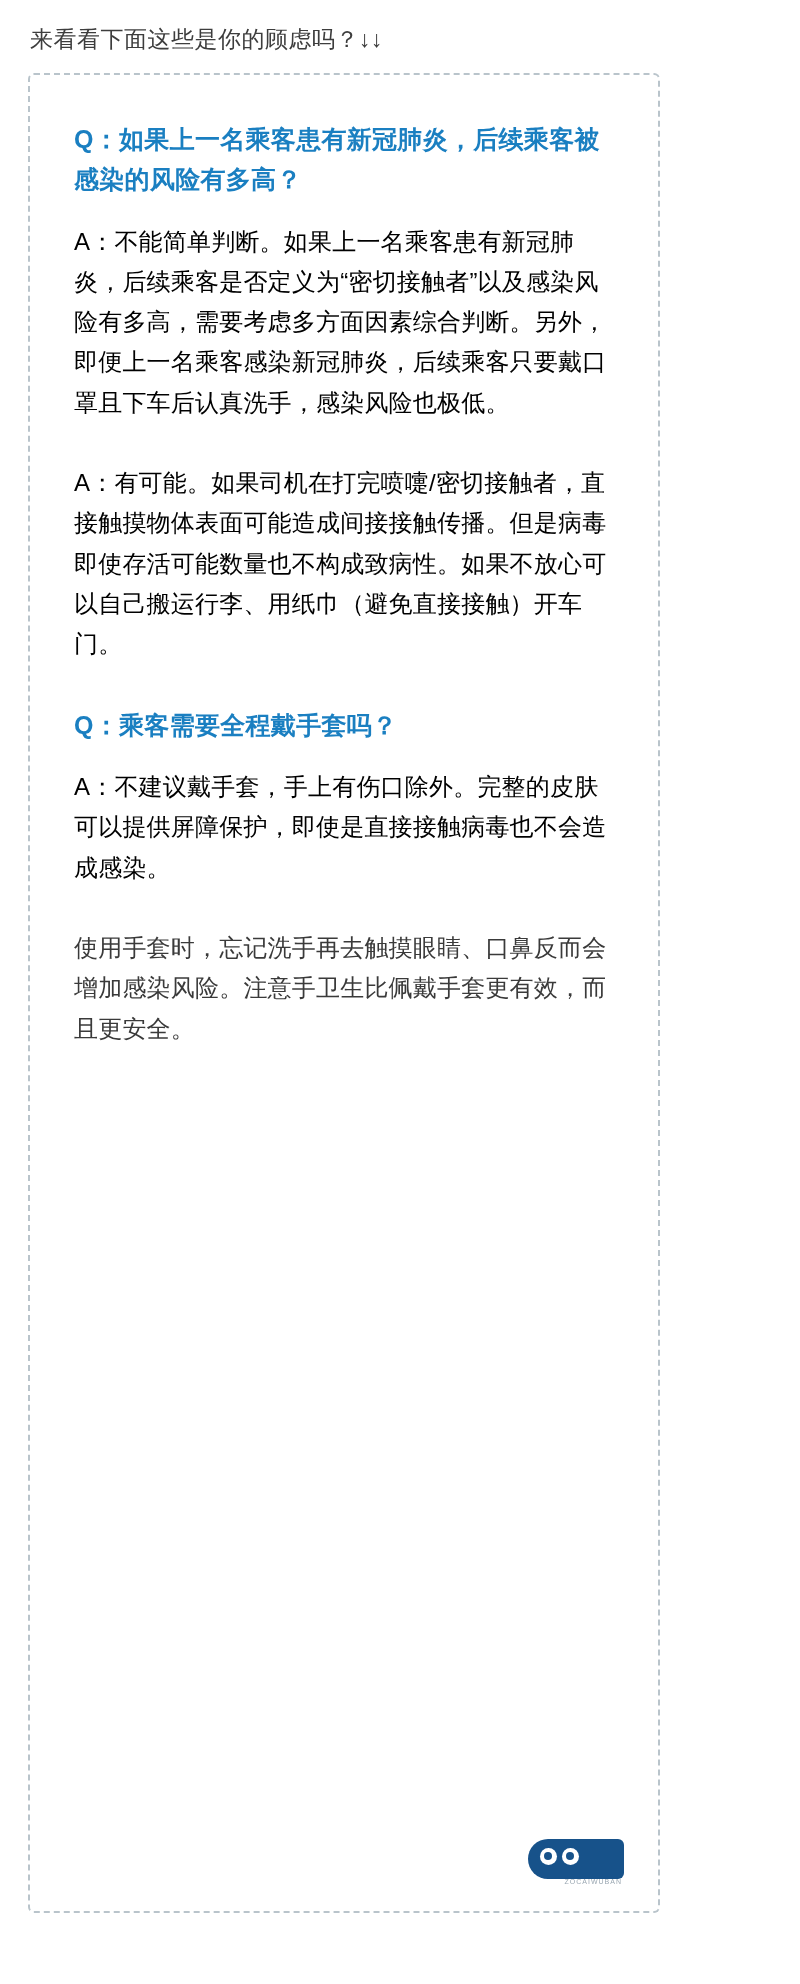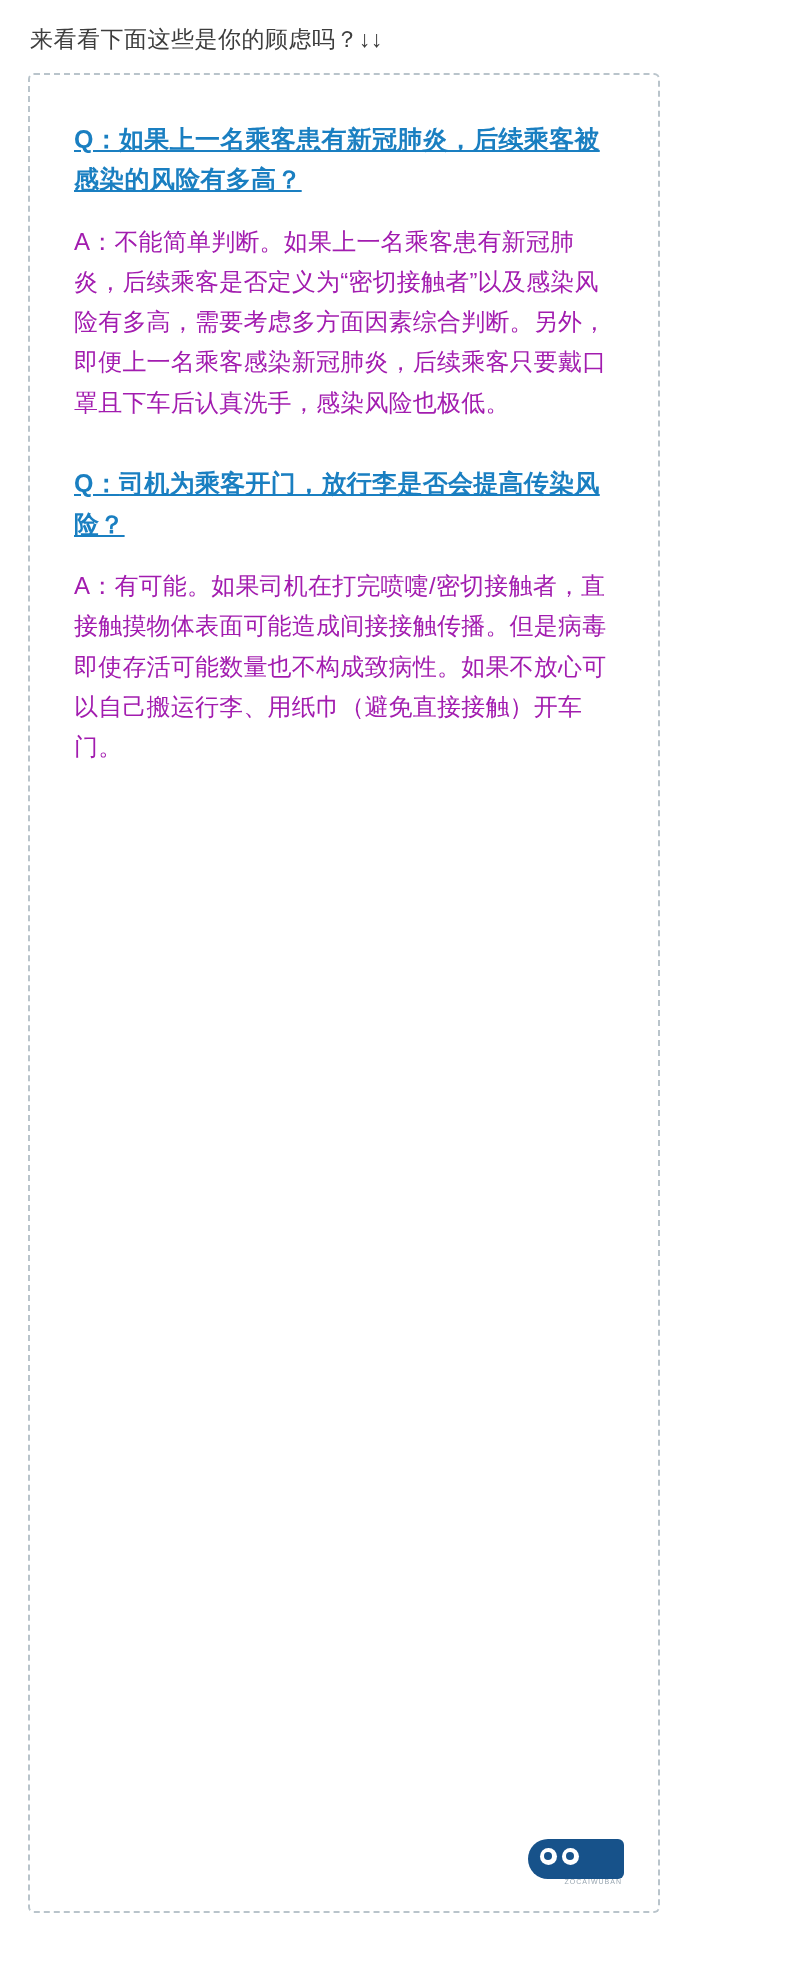--- a/index.html
+++ b/index.html
@@ -37,27 +37,26 @@
     position: relative;
     background: #ffffff;
   }
   .q {
     color: #1a7fc1;
     font-weight: bold;
     font-size: 25px;
     line-height: 1.62;
     margin: 0 0 22px 0;
     letter-spacing: 0.3px;
-    text-decoration: underline;
   }
   .q .label {
     font-weight: bold;
   }
   .a {
-    color: #a21caf;
+    color: #000000;
     font-size: 24px;
     line-height: 1.68;
     margin: 0 0 40px 0;
     letter-spacing: 0.2px;
   }
   .a.tight {
     margin-bottom: 40px;
   }
   .block:last-child .a:last-child {
     margin-bottom: 0;
@@ -122,27 +121,31 @@
   <div class="intro">来看看下面这些是你的顾虑吗？↓↓</div>
 
   <div class="qa-card">
 
     <div class="block">
       <p class="q"><span class="label">Q：</span><span>如果上一名乘客患有新冠肺炎，后续乘客被感染的风险有多高？</span></p>
       <p class="a"><span>A：</span><span>不能简单判断。如果上一名乘客患有新冠肺炎，后续乘客是否定义为“密切接触者”以及感染风险有多高，需要考虑多方面因素综合判断。另外，即便上一名乘客感染新冠肺炎，后续乘客只要戴口罩且下车后认真洗手，感染风险也极低。</span></p>
     </div>
 
     <div class="block">
-      <p class="q"><span class="label">Q：</span><span>司机为乘客开门，放行李是否会提高传染风险？</span></p>
       <p class="a"><span>A：</span><span>有可能。如果司机在打完喷嚏/密切接触者，直接触摸物体表面可能造成间接接触传播。但是病毒即使存活可能数量也不构成致病性。如果不放心可以自己搬运行李、用纸巾（避免直接接触）开车门。</span></p>
     </div>
 
     <div class="block">
     </div>
 
+    <div class="block">
+      <p class="q"><span class="label">Q：</span><span>乘客需要全程戴手套吗？</span></p>
+      <p class="a tight"><span>A：</span><span>不建议戴手套，手上有伤口除外。完整的皮肤可以提供屏障保护，即使是直接接触病毒也不会造成感染。</span></p>
+      <p class="extra">使用手套时，忘记洗手再去触摸眼睛、口鼻反而会增加感染风险。注意手卫生比佩戴手套更有效，而且更安全。</p>
+    </div>
 
     <div class="logo">
       <div class="logo-badge">
         <span class="logo-eye e1"></span>
         <span class="logo-eye e2"></span>
         <span class="logo-pupil p1"></span>
         <span class="logo-pupil p2"></span>
       </div>
       <div class="logo-caption">ZOCAIWUBAN</div>
     </div>

